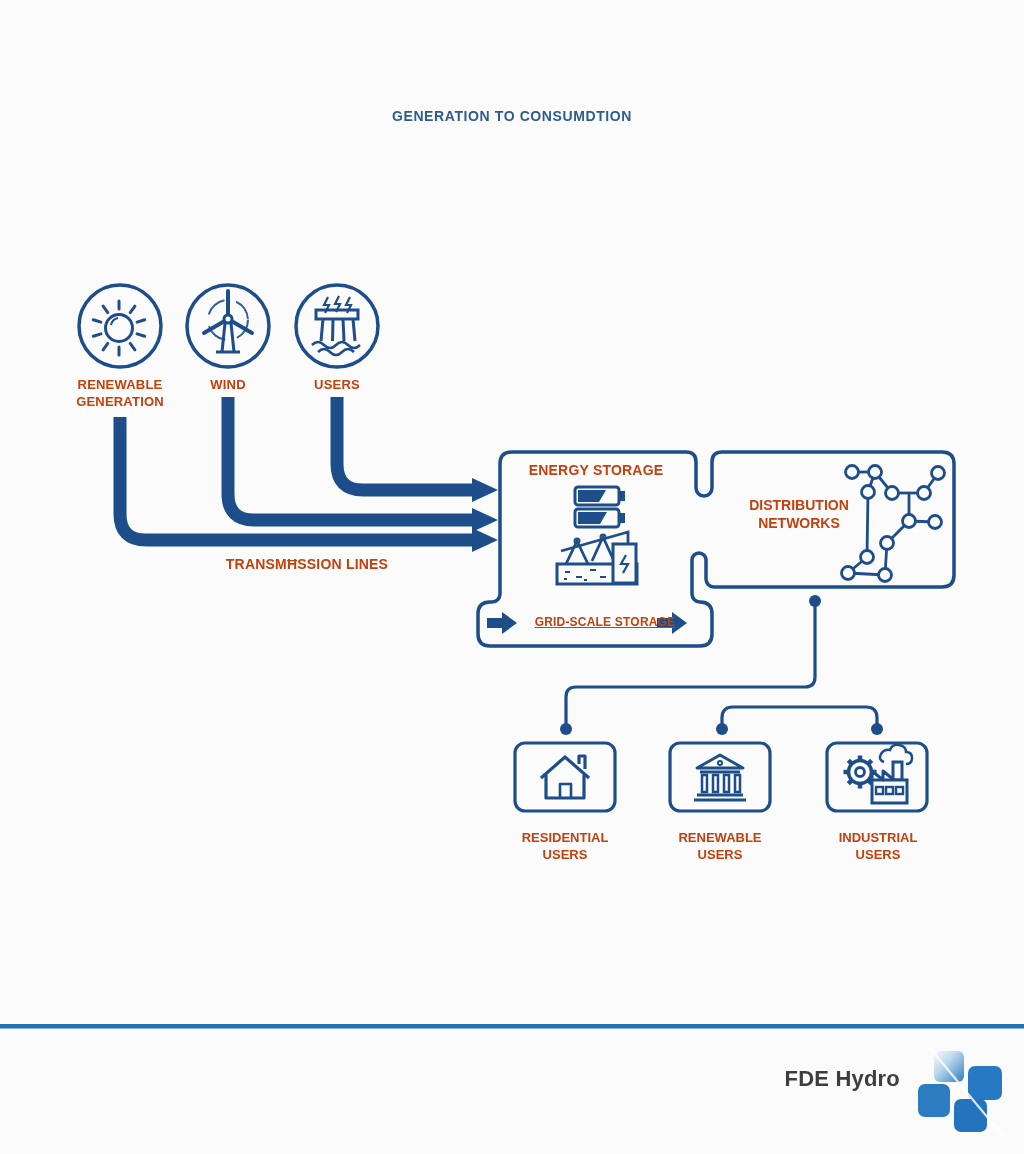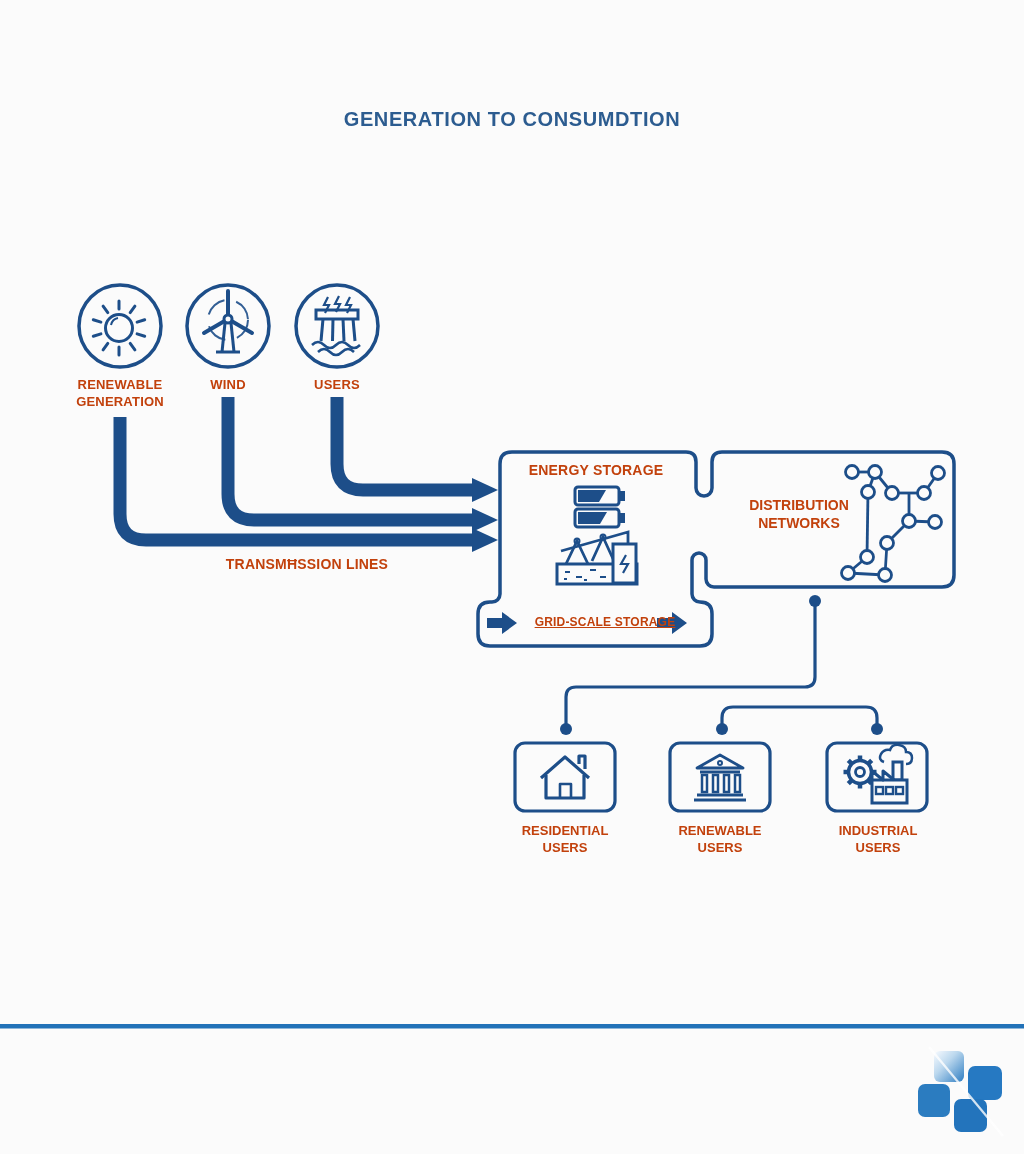--- a/index.html
+++ b/index.html
@@ -7,30 +7,30 @@
     width:1024px;height:1154px;
     background:#fbfbfb;
     font-family:"Liberation Sans", sans-serif;
     position:relative;
     overflow:hidden;
   }
   .stage{position:absolute;inset:0;}
   svg{position:absolute;left:0;top:0;}
   .txt{position:absolute;color:#c2410c;font-weight:bold;text-align:center;}
   .title{left:0;right:0;top:72px;font-size:24px;letter-spacing:.5px;color:#17457e;}
-  .subtitle{left:0;right:0;top:108px;font-size:20px;font-weight:bold;letter-spacing:.6px;color:#2c5c90;}
+  .subtitle{left:0;right:0;top:108px;font-size:14px;font-weight:bold;letter-spacing:.6px;color:#2c5c90;}
   .icon-label{font-size:13px;line-height:17px;letter-spacing:.2px;}
   .lbl-renewable{left:55px;width:130px;top:376px;}
   .lbl-wind{left:178px;width:100px;top:376px;}
   .lbl-hydro{left:287px;width:100px;top:376px;}
   .lbl-transmission{left:212px;width:190px;top:556px;font-size:14px;letter-spacing:.2px;}
   .lbl-storage-title{left:500px;width:192px;top:462px;font-size:14px;letter-spacing:.2px;}
   .lbl-gridscale{left:478px;width:254px;top:615px;font-size:12px;letter-spacing:.2px;text-decoration:underline;}
   .lbl-distribution{left:734px;width:130px;top:496px;font-size:14px;line-height:18px;}
-  .user-label{font-size:13px;line-height:17px;}
+  .user-label{font-size:13px;line-height:17px;margin-top:7px;}
   .lbl-residential{left:505px;width:120px;top:822px;}
   .lbl-commercial{left:660px;width:120px;top:822px;}
   .lbl-industrial{left:818px;width:120px;top:822px;}
   .footer-brand{left:560px;width:340px;top:1066px;text-align:right;font-size:22px;font-weight:bold;color:#3d3d3d;letter-spacing:.2px;}
   .footer-site{left:560px;width:340px;top:1092px;text-align:right;font-size:19px;font-weight:normal;color:#8f8f8f;}
   .line2{display:block;}
 </style>
 </head>
 <body>
 
@@ -282,13 +282,14 @@
   </div>
   <div class="txt user-label lbl-commercial">
     <span>RENEWABLE</span>
     <span class="line2">USERS</span>
   </div>
   <div class="txt user-label lbl-industrial">
     <span>INDUSTRIAL</span>
     <span class="line2">USERS</span>
   </div>
 
+  <div class="txt footer-brand">FDE Hydro</div>
 </div>
 
 </body></html>

